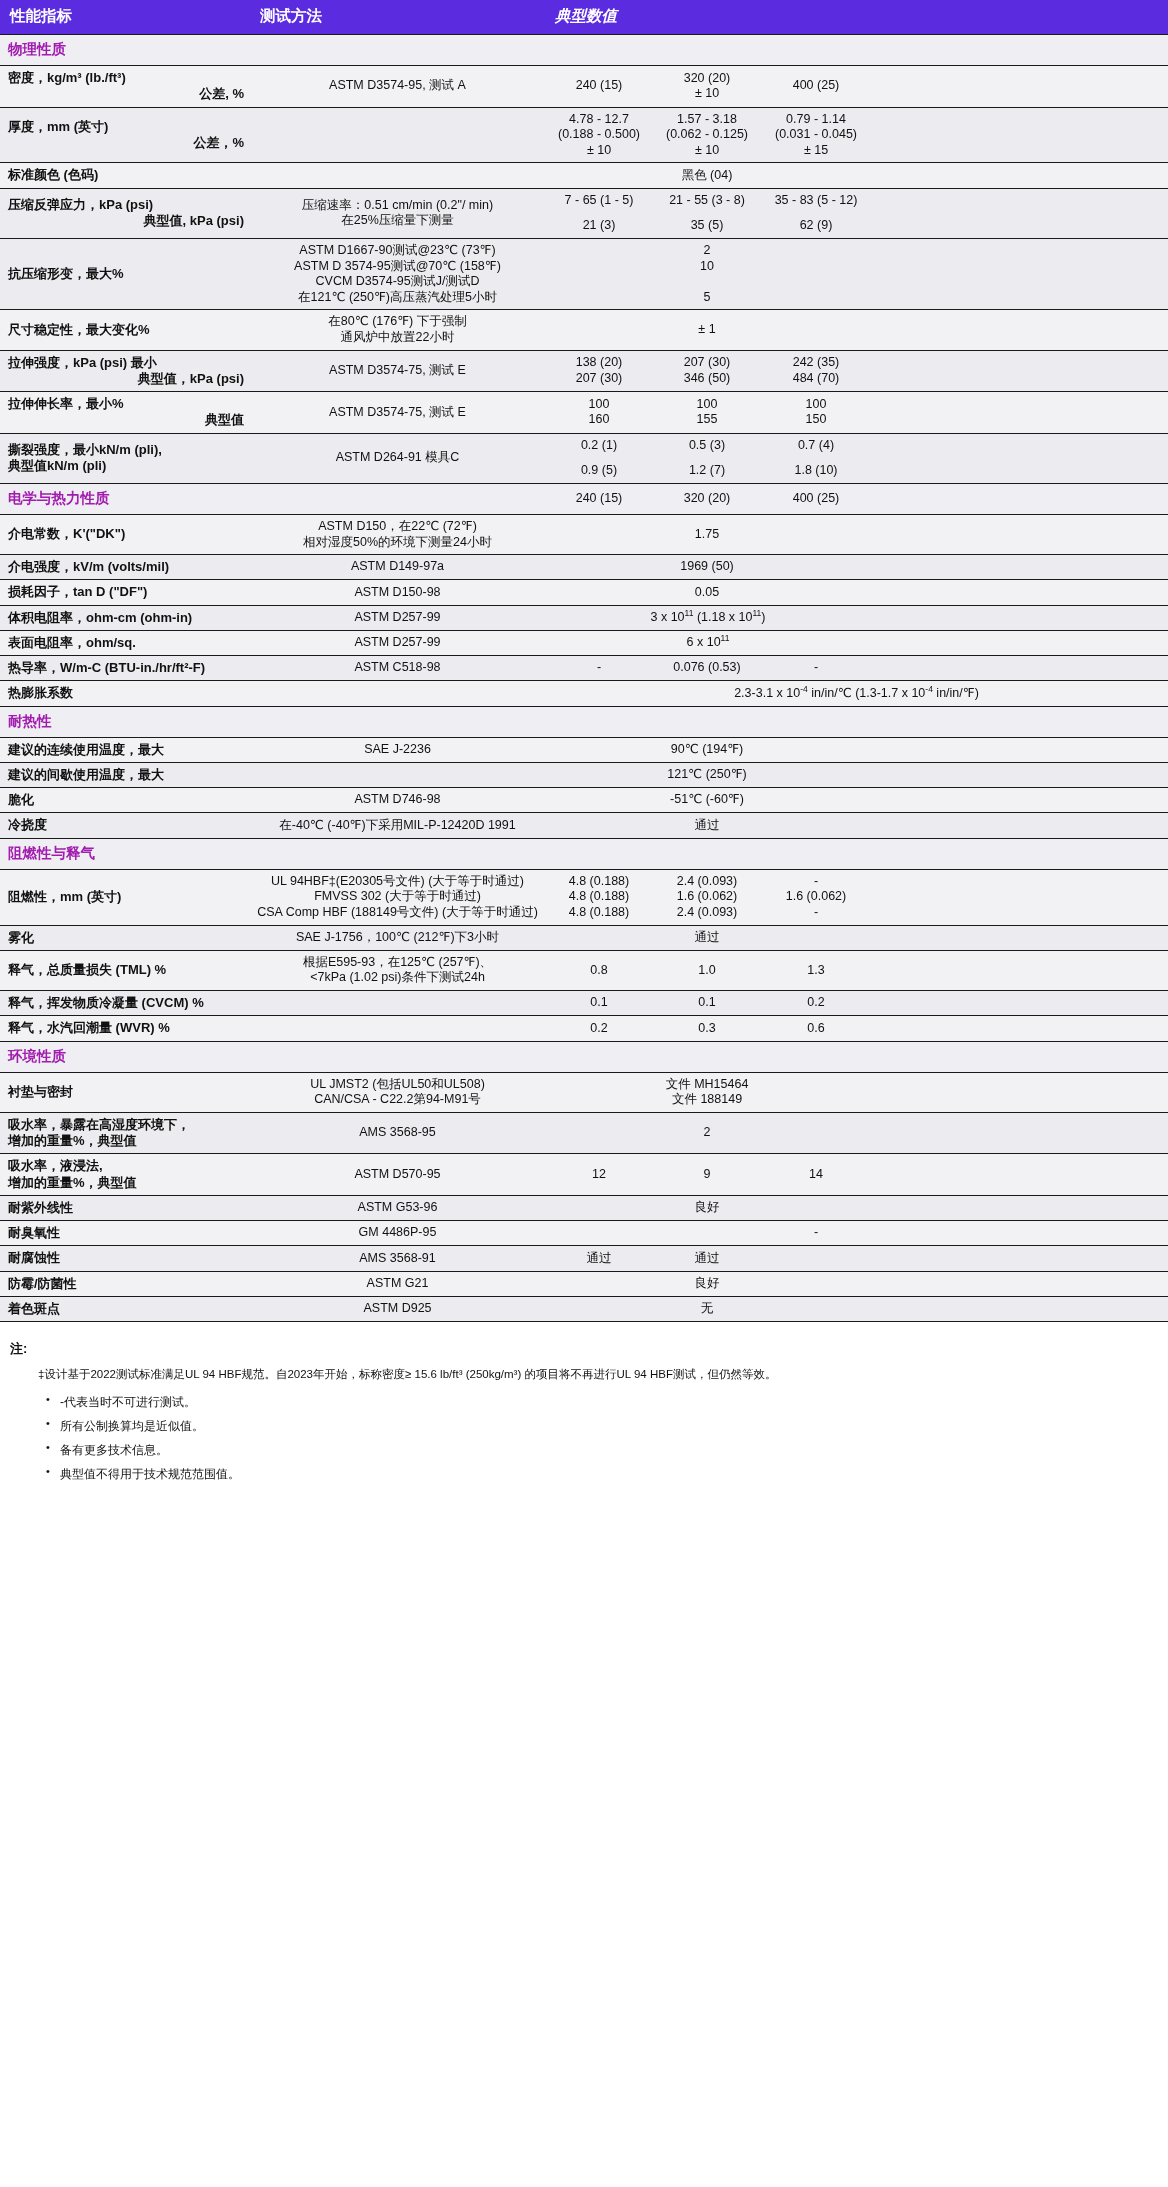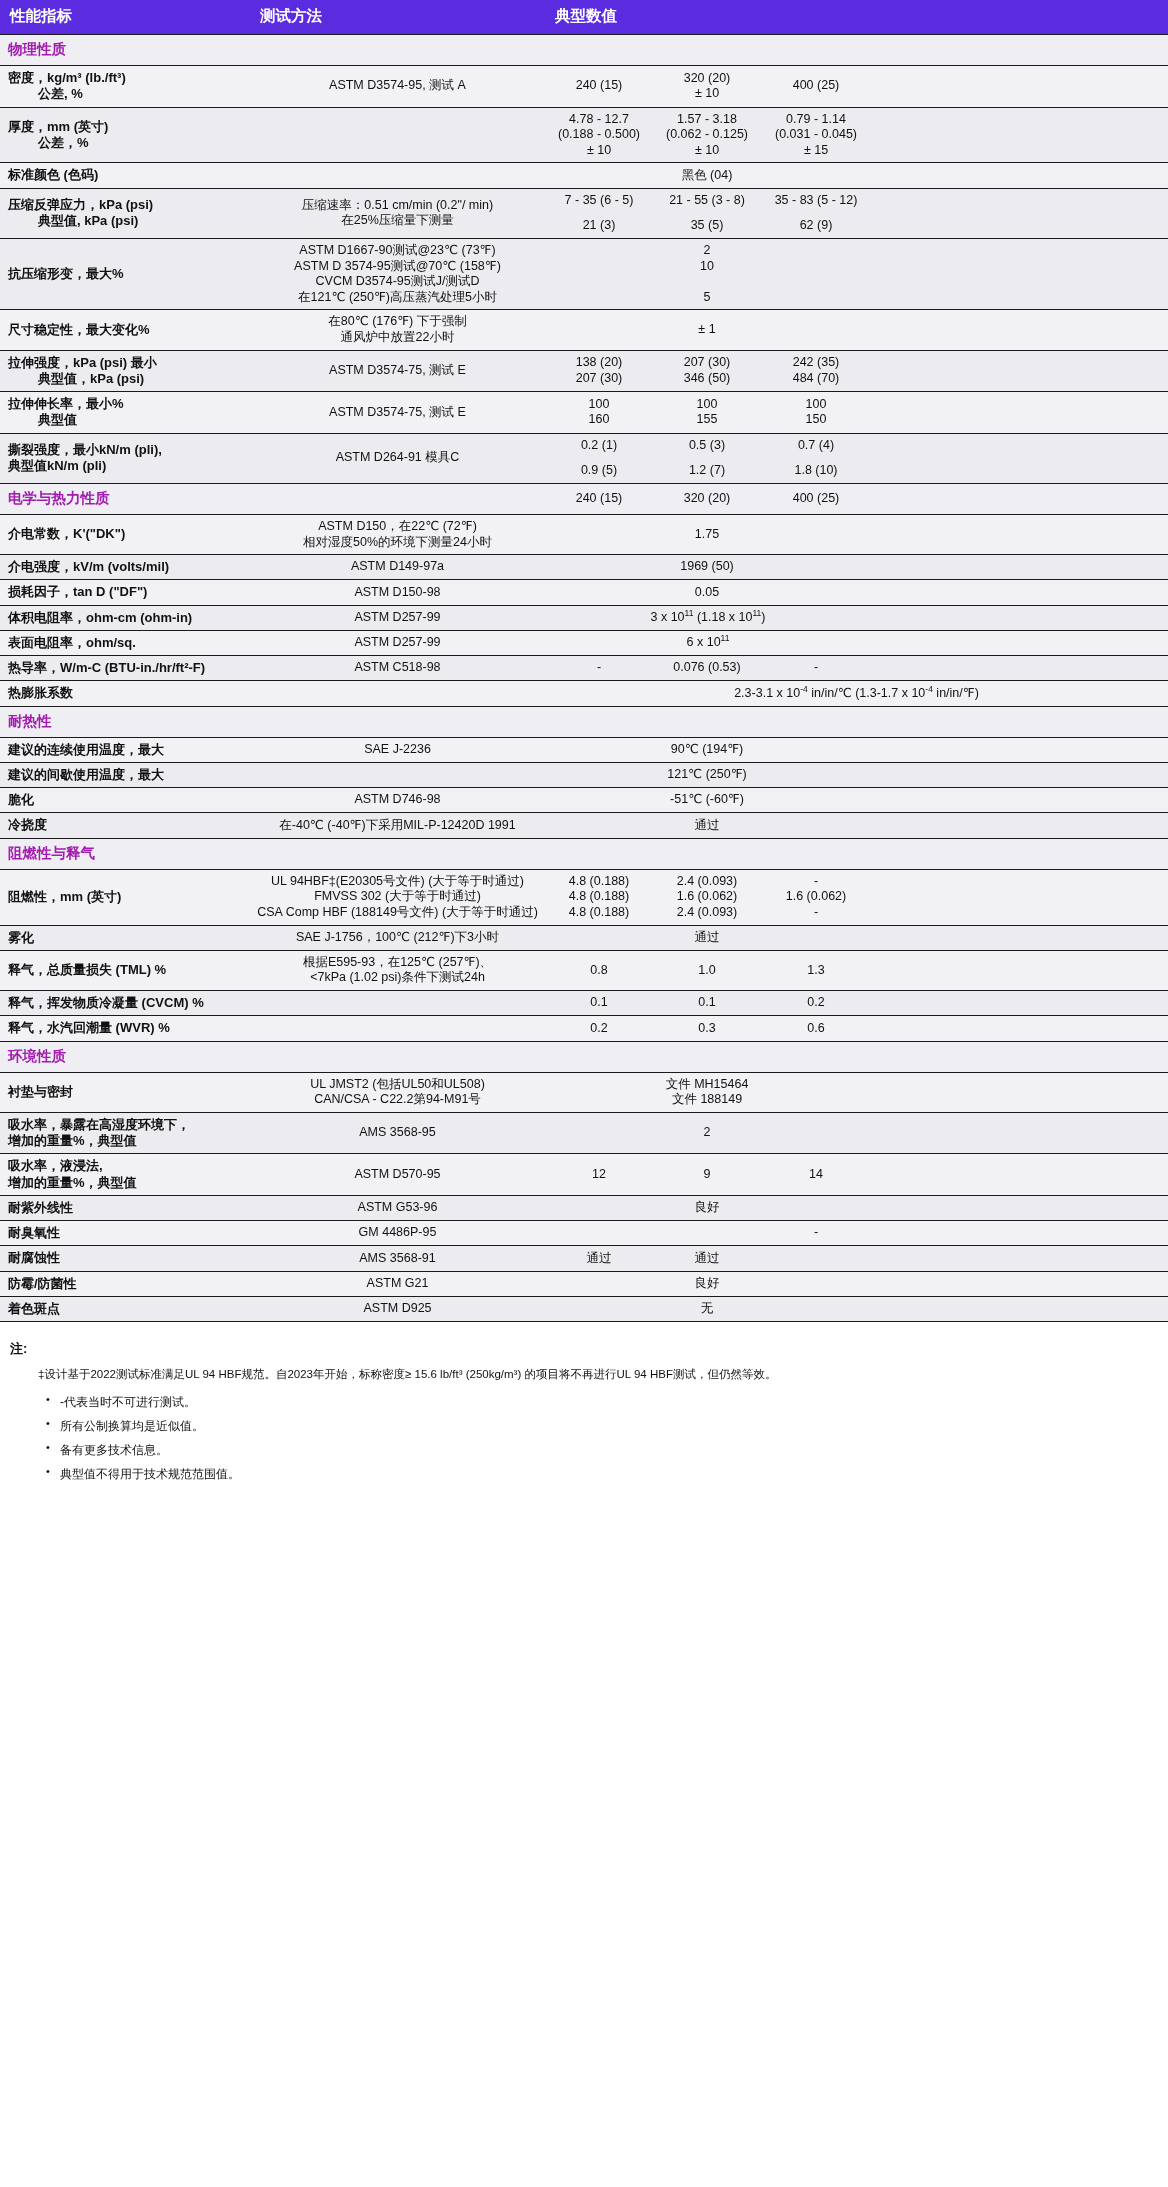--- a/index.html
+++ b/index.html
@@ -38,21 +38,21 @@
     font-size: 15.5px;
     font-weight: bold;
     padding: 6px 10px 7px 10px;
     text-align: left;
     vertical-align: middle;
     height: 26px;
     border: none;
   }
   th.h-prop { text-align: left; padding-left: 8px; }
   th.h-meth { text-align: center; }
-  th.h-typ  { text-align: center; }
+  th.h-typ  { text-align: center; font-style: italic; }
 
   
   tr.section td {
     background: #efeff3;
     color: #a21caf;
     font-weight: bold;
     font-size: 14.5px;
     padding: 5px 8px 6px 8px;
     border-top: 1.6px solid #1a1a1a;
     border-bottom: none;
@@ -82,21 +82,21 @@
     font-weight: bold;
   }
   tr.row > td.meth {
     text-align: center;
     font-size: 12.5px;
   }
   tr.row > td.val {
     text-align: center;
     font-size: 12.5px;
   }
-  .sub { padding-left: 30px; display: block; }
+  .sub { padding-left: 30px; display: block; text-align: right; }
   .sub-r { display: block; text-align: right; padding-right: 34px; }
   .small { font-size: 11.5px; }
   .ln { display: block; }
   .tight { line-height: 1.45; }
   .gap { height: 10px; display: block; }
 
   sup { font-size: 0.68em; vertical-align: super; line-height: 0; }
 
   
   .notes {
@@ -199,21 +199,21 @@
   <tr class="row alt">
     <td class="prop">
       <span class="ln">压缩反弹应力，kPa (psi)</span>
       <span class="ln sub">典型值, kPa (psi)</span>
     </td>
     <td class="meth">
       <span class="ln">压缩速率：0.51 cm/min (0.2"/ min)</span>
       <span class="ln">在25%压缩量下测量</span>
     </td>
     <td class="val">
-      <span class="ln">7 - 35 (6 - 5)</span>
+      <span class="ln">7 - 65 (1 - 5)</span>
       <span class="gap"></span>
       <span class="ln">21 (3)</span>
     </td>
     <td class="val">
       <span class="ln">21 - 55 (3 - 8)</span>
       <span class="gap"></span>
       <span class="ln">35 (5)</span>
     </td>
     <td class="val">
       <span class="ln">35 - 83 (5 - 12)</span>

